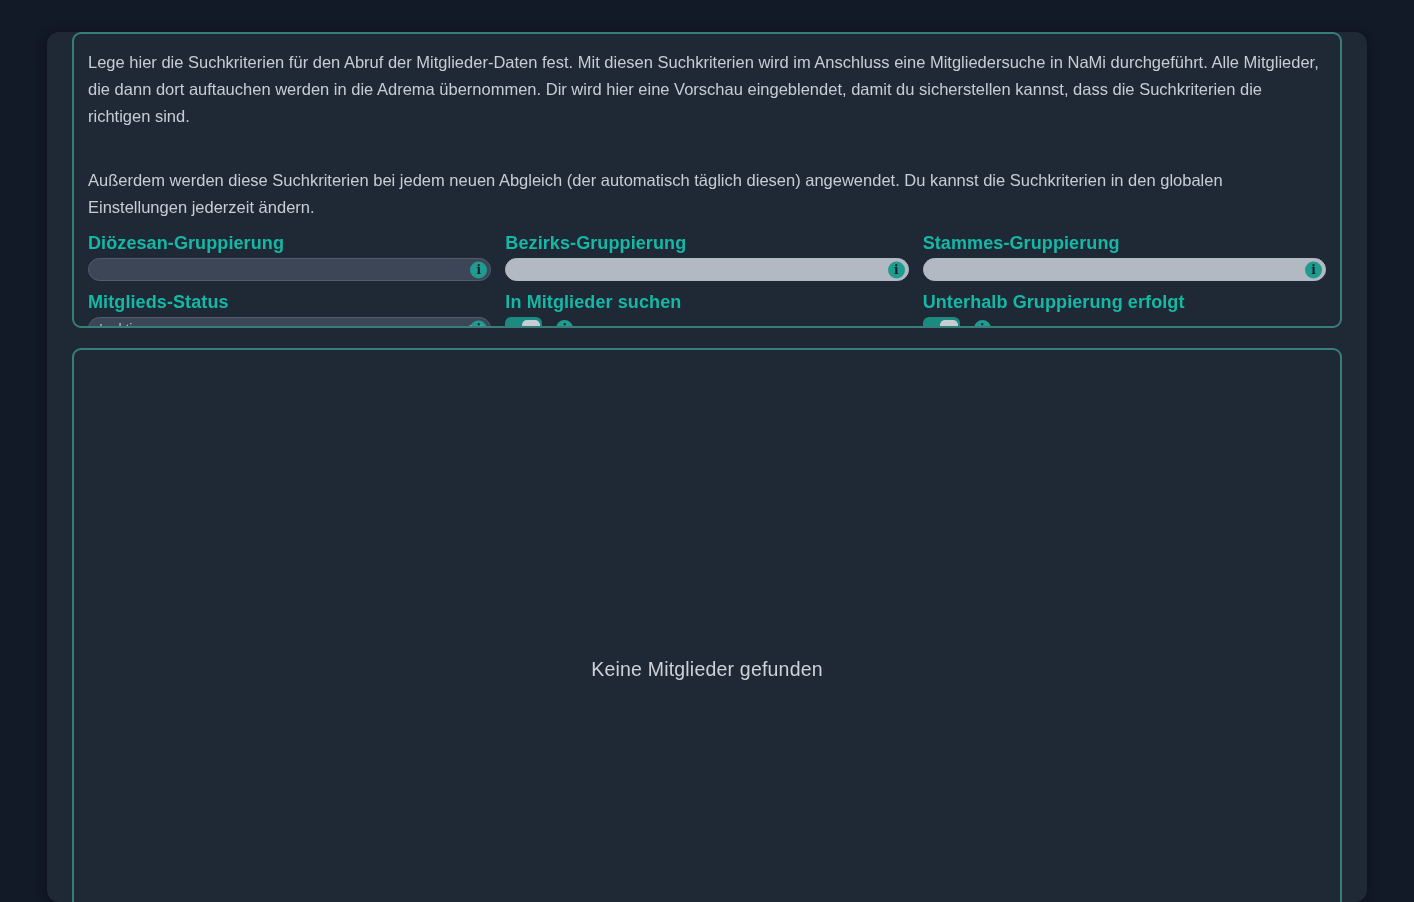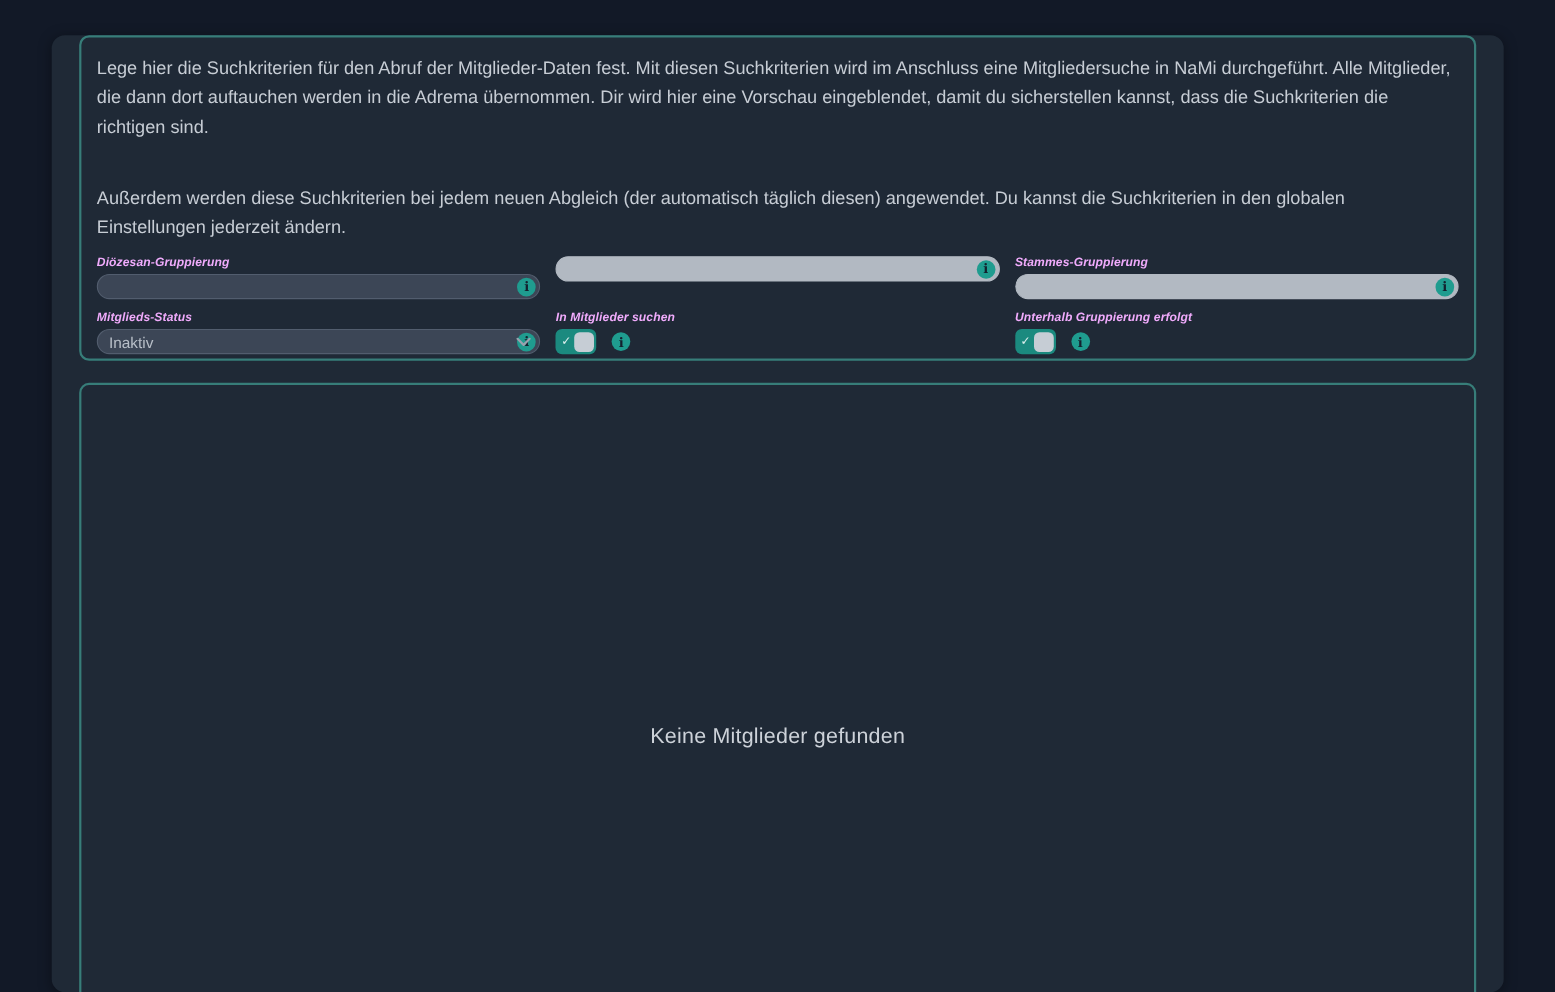--- a/index.html
+++ b/index.html
@@ -46,26 +46,25 @@
   .intro p.p1 { margin-bottom: 37px; }
   .form-grid {
     margin-top: 12px;
     display: grid;
     grid-template-columns: 1fr 1fr 1fr;
     column-gap: 14px;
     row-gap: 11px;
   }
   .field-label {
     display: block;
-    color: #f0abfc;
-    font-size: 11px;
+    color: #14b8a6;
+    font-size: 18px;
     font-weight: 700;
     margin-bottom: 4px;
     letter-spacing: 0.1px;
-    font-style: italic;
   }
   .input-wrap { position: relative; height: 23px; }
   .text-input {
     width: 100%; height: 23px;
     border-radius: 12px;
     border: 1px solid #525d6e;
     background: #3c4656;
     color: #b8bfc8;
     font-size: 14px;
     padding: 0 28px 0 10px;
@@ -184,20 +183,21 @@
 
       <div class="field">
         <span class="field-label">Diözesan-Gruppierung</span>
         <div class="input-wrap">
           <input class="text-input" type="text" value="" style="">
           <span class="info-badge">i</span>
         </div>
       </div>
 
       <div class="field">
+        <span class="field-label">Bezirks-Gruppierung</span>
         <div class="input-wrap">
           <input class="text-input light" type="text" value="" style="">
           <span class="info-badge">i</span>
         </div>
       </div>
 
       <div class="field">
         <span class="field-label">Stammes-Gruppierung</span>
         <div class="input-wrap">
           <input class="text-input light" type="text" value="" style="">

